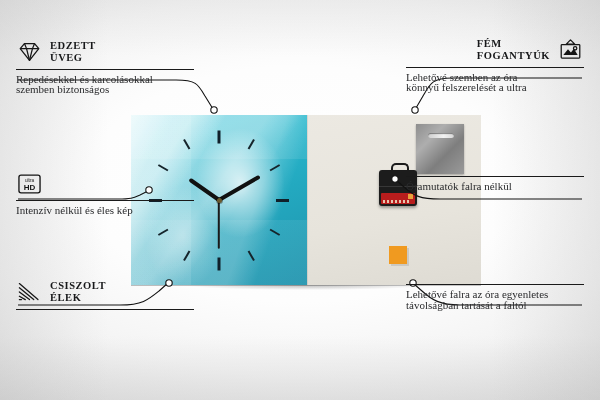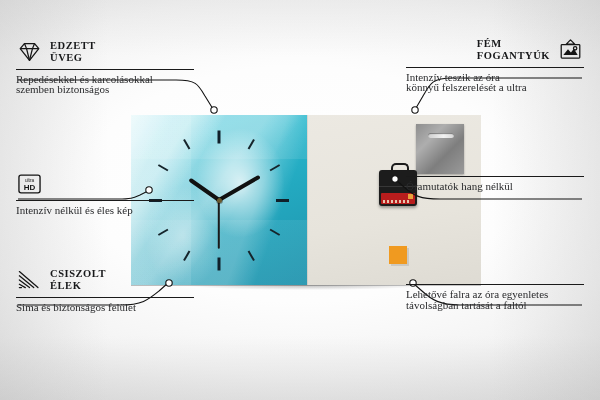--- a/index.html
+++ b/index.html
@@ -206,40 +206,39 @@
           <text x="16" y="12" font-family="Liberation Sans, sans-serif" font-size="5.6" text-anchor="middle" fill="#151515">ultra</text>
           <text x="16" y="21.5" font-family="Liberation Sans, sans-serif" font-size="9.5" font-weight="bold" text-anchor="middle" fill="#151515">HD</text>
         </svg>
       </span>
     </div>
     <div class="rule"></div>
     <div class="desc">Intenzív nélkül és éles kép</div>
     <div class="desc"></div>
   </div>
 
-  <div class="callout left" style="left:16px;top:268px;">
+  <div class="callout left" style="left:16px;top:280px;">
     <div class="head">
       <span class="ico">
         <svg viewBox="0 0 32 28">
           <g stroke="#151515" stroke-width="1.5" stroke-linecap="round">
             <path d="M4 4 L26 23"></path>
               <path d="M4 9 L21 23"></path>
               <path d="M4 14 L16 23"></path>
             <path d="M4 19 L11 23"></path>
               <path d="M4 23 L6.5 23"></path>
           </g>
         </svg>
       </span>
       <span>
         <div class="title">CSISZOLT</div>
         <div class="title">ÉLEK</div>
       </span>
     </div>
     <div class="rule"></div>
-    <div class="desc">Sima és biztonságos felület</div>
     <div class="desc"></div>
   </div>
 
   <div class="callout right" style="left:406px;top:38px;">
     <div class="head">
       <span class="ico">
         <svg viewBox="0 0 32 28">
           <g fill="none" stroke="#151515" stroke-width="1.5" stroke-linejoin="round">
             <path d="M16 2 L11 7 H21 Z"></path>
             <rect x="5" y="7.5" width="22" height="16" rx="1"></rect>
@@ -247,27 +246,27 @@
             <circle cx="21.5" cy="12" r="2"></circle>
           </g>
         </svg>
       </span>
       <span>
         <div class="title">FÉM</div>
         <div class="title">FOGANTYÚK</div>
       </span>
     </div>
     <div class="rule"></div>
-    <div class="desc">Intenzív teszik az óra</div>
+    <div class="desc">Lehetővé szemben az óra</div>
     <div class="desc">könnyű felszerelését a ultra</div>
   </div>
 
   <div class="callout right" style="left:406px;top:172px;">
     <div class="rule"></div>
-    <div class="desc">Óramutatók hang nélkül</div>
+    <div class="desc">Óramutatók falra nélkül</div>
     <div class="desc"></div>
   </div>
 
   <div class="callout right" style="left:406px;top:280px;">
     <div class="rule"></div>
     <div class="desc">Lehetővé falra az óra egyenletes</div>
     <div class="desc">távolságban tartását a faltól</div>
   </div>
 
 </div>

